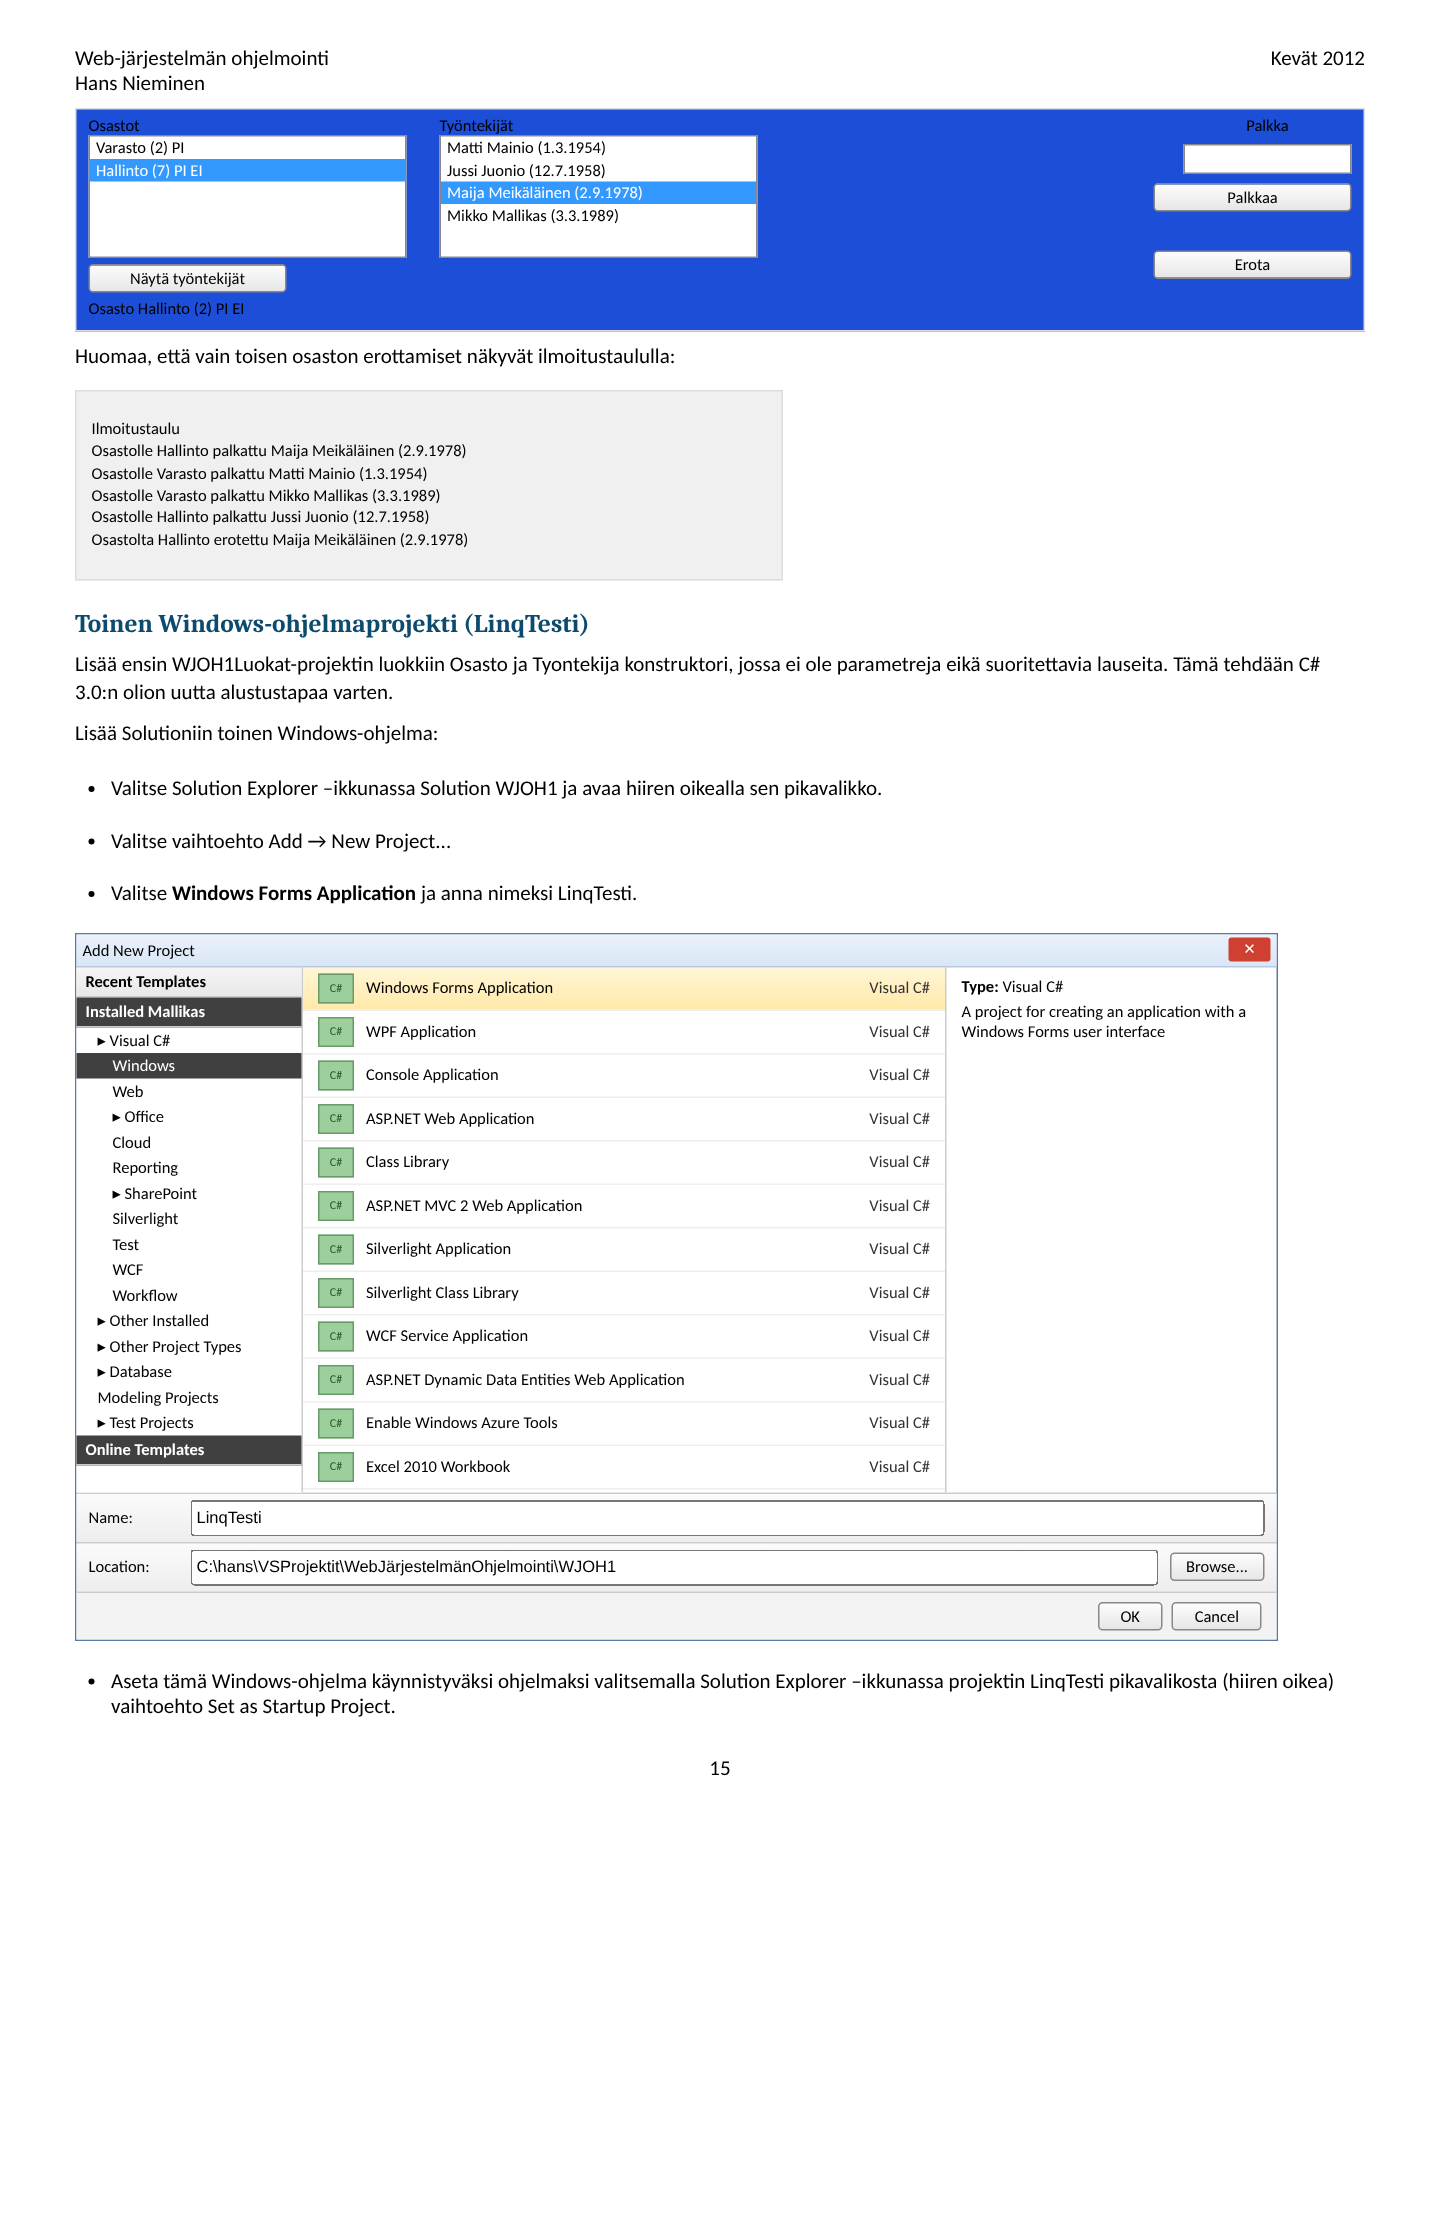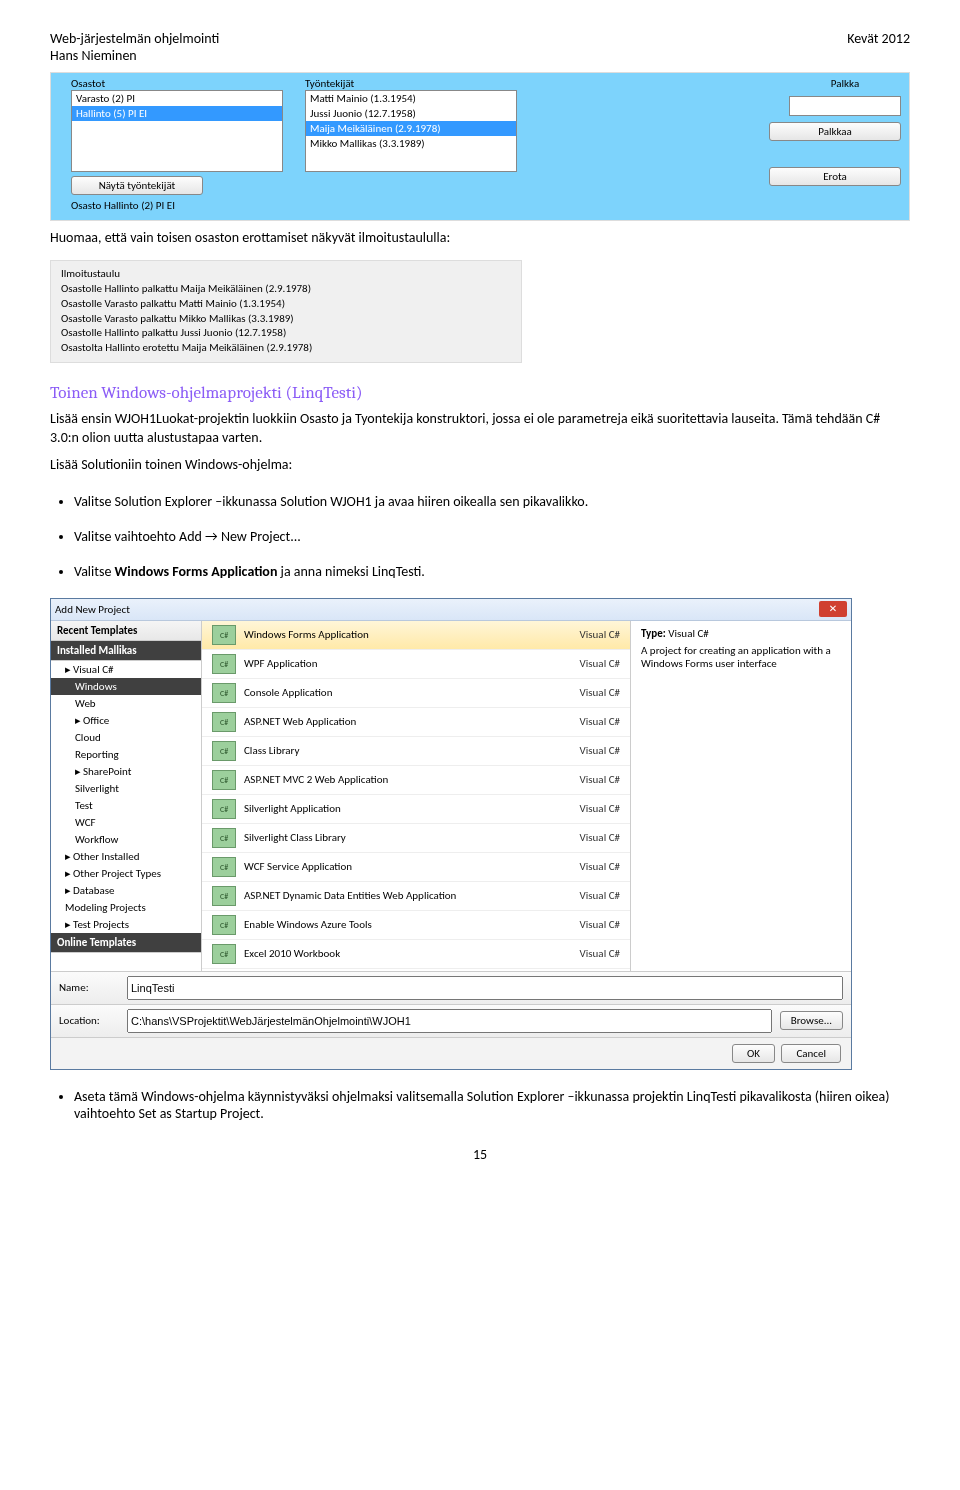--- a/index.html
+++ b/index.html
@@ -12,23 +12,23 @@
   width: 860px;
 }
 .header-row {
   display: flex;
   justify-content: space-between;
   font-size: 14px;
   margin-bottom: 8px;
 }
 .smalllabel { font-size: 11px; }
 .panel {
-  background: #7dd3fc;
+  background: #1d4ed8;
   border: 1px solid #ddd;
-  padding: 4px 8px 8px 20px;
+  padding: 4px 8px 8px 8px;
   margin-top: 4px;
 }
 .flex { display: flex; gap: 14px; align-items: flex-start; }
 .col { display: flex; flex-direction: column; }
 .listbox {
   background: #fff;
   border: 1px solid #888;
   font-size: 11px;
   width: 210px;
   height: 80px;
@@ -47,34 +47,34 @@
 }
 .txtfield {
   border: 1px solid #888;
   background: #fff;
   height: 18px;
   width: 110px;
 }
 .panel2 {
   background: #f0f0f0;
   border: 1px solid #ddd;
-  padding: 6px 10px;
+  padding: 18px 10px;
   margin-top: 12px;
   width: 450px;
 }
 .listplain {
   font-size: 11px;
   line-height: 1.35;
   margin-top: 2px;
 }
 h2.blue {
-  color: #8b5cf6;
+  color: #0c4a6e;
   font-family: Cambria, Georgia, serif;
   font-size: 17px;
-  font-weight: normal;
+  font-weight: bold;
   margin: 20px 0 6px 0;
 }
 p { margin: 8px 0; line-height: 1.35; font-size: 14px; }
 ul.body { margin: 6px 0 10px 24px; padding: 0; }
 ul.body li { margin: 18px 0; font-size: 14px; }
 .dlg {
   border: 1px solid #5a7aa0;
   width: 800px;
   margin-top: 10px;
   font-size: 11px;
@@ -164,21 +164,21 @@
   </div>
   <div>Kevät 2012</div>
 </div>
 
 <div class="panel">
   <div class="flex">
     <div class="col" style="width:220px">
       <div class="smalllabel">Osastot</div>
       <div class="listbox">
         <div class="item">Varasto (2) PI</div>
-        <div class="item sel">Hallinto (5) PI EI</div>
+        <div class="item sel">Hallinto (7) PI EI</div>
       </div>
       <div class="win-btn">Näytä työntekijät</div>
       <div class="smalllabel" style="margin-top:4px">Osasto Hallinto (2) PI EI</div>
     </div>
     <div class="col" style="width:220px">
       <div class="smalllabel">Työntekijät</div>
       <div class="listbox">
         <div class="item">Matti Mainio (1.3.1954)</div>
         <div class="item">Jussi Juonio (12.7.1958)</div>
         <div class="item sel">Maija Meikäläinen (2.9.1978)</div>

